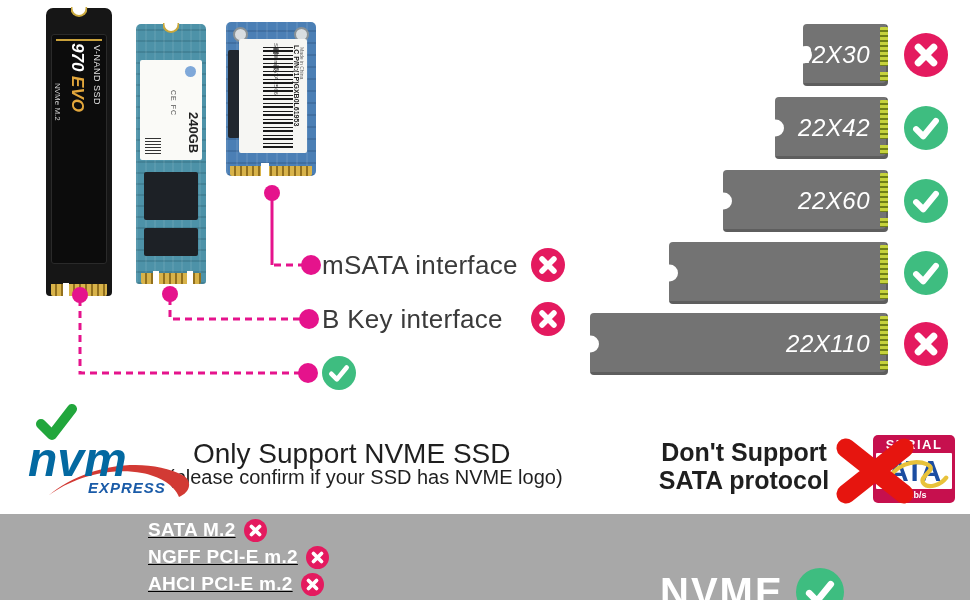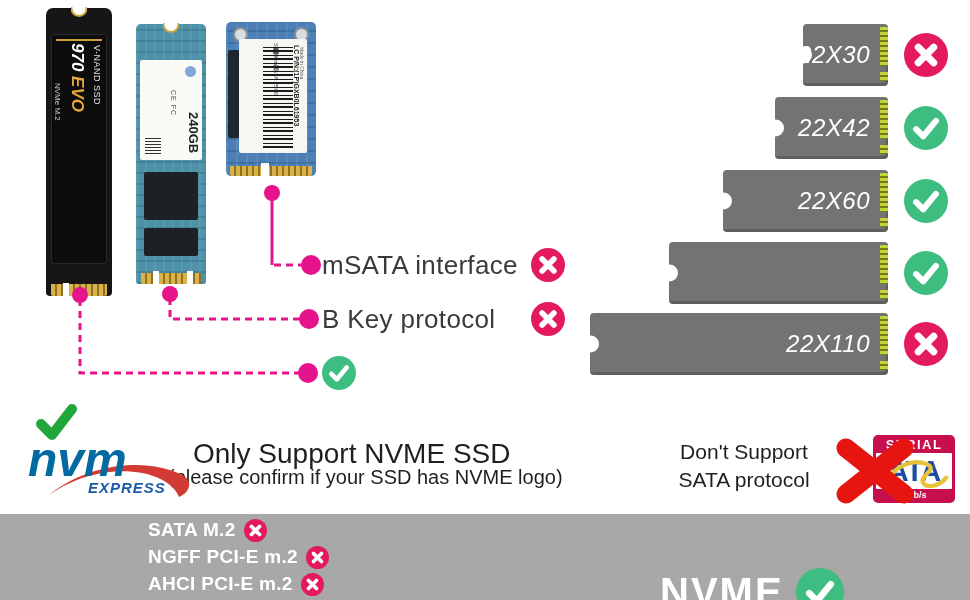--- a/index.html
+++ b/index.html
@@ -73,41 +73,41 @@
                background:repeating-linear-gradient(to bottom,#C6D23C 0 3px,#6F7F17 3px 5px);}
   .board .pins2{position:absolute;right:0;bottom:5px;width:8px;height:9px;
                 background:repeating-linear-gradient(to bottom,#C6D23C 0 3px,#6F7F17 3px 5px);}
   .board .blabel{position:absolute;right:18px;top:0;height:100%;display:flex;align-items:center;
                  color:#fff;font-size:24px;font-style:italic;letter-spacing:.5px;}
 
   
   .txt{position:absolute;color:#1F1F1F;}
   .only1{left:193px;top:438px;font-size:28px;}
   .only2{left:168px;top:466px;font-size:20px;}
-  .dont{left:654px;top:438px;width:180px;text-align:center;font-size:21px;line-height:28px;}
+  .dont{left:654px;top:438px;width:180px;text-align:center;font-size:25px;line-height:28px;font-weight:bold;}
 
   .nvm-check{position:absolute;left:34px;top:402px;width:44px;height:40px;}
   .nvm-word{position:absolute;left:28px;top:436px;font-size:48px;font-weight:bold;font-style:italic;
             letter-spacing:0;color:#0369a1;z-index:2;line-height:48px;}
   .nvm-express{position:absolute;left:88px;top:479px;font-size:15px;font-weight:bold;font-style:italic;
                color:#1A5BA8;z-index:3;letter-spacing:1px;}
   .nvm-swoosh{position:absolute;left:46px;top:448px;width:150px;height:56px;z-index:1;}
 
   .sata-logo{position:absolute;left:873px;top:435px;width:82px;height:68px;background:#C6104E;
              border-radius:5px;display:flex;flex-direction:column;padding:2px 3px;box-sizing:border-box;}
   .sata-serial{height:16px;color:#fff;font-weight:bold;font-size:13px;text-align:center;letter-spacing:1.5px;}
   .sata-mid{flex:1;background:#fff;position:relative;display:flex;align-items:center;justify-content:center;border-radius:1px;}
   .sata-ata{font-size:29px;font-weight:bold;color:#1C4DA1;letter-spacing:-1px;z-index:1;}
   .sata-swirl{position:absolute;left:0;top:0;width:100%;height:100%;z-index:2;}
   .sata-speed{height:12px;color:#fff;font-size:9px;font-weight:bold;text-align:center;line-height:12px;}
   .big-x{position:absolute;left:834px;top:438px;width:82px;height:66px;z-index:4;}
 
   
   .footer{position:absolute;left:0;top:514px;width:970px;height:86px;background:#A8A8A8;}
-  .flist{position:absolute;left:148px;top:4px;}
+  .flist{position:absolute;left:148px;top:4px;text-decoration:underline;}
   .frow{display:flex;align-items:center;height:24px;margin-bottom:3px;}
   .frow .ftext{color:#fff;font-weight:bold;font-size:19px;letter-spacing:.3px;}
   .frow .status{position:relative;width:23px;height:23px;flex:0 0 23px;margin-left:8px;}
   .fnvme{position:absolute;left:660px;top:535px;display:flex;align-items:center;gap:12px;height:50px;margin-top:32px;}
   .fnvme .ntext{color:#fff;font-weight:bold;font-size:40px;letter-spacing:2px;}
   .fnvme .status{position:relative;width:48px;height:48px;flex:0 0 48px;}
 
   .overlay{position:absolute;left:0;top:0;z-index:5;pointer-events:none;}
 </style>
 </head>
@@ -192,21 +192,21 @@
 
   <div class="iface" style="top:248px">
     <span class="ilabel">mSATA interface</span>
     <span class="status fail">
         <svg class="ic ic-fail">
           <use href="#sym-cross"></use>
         </svg>
       </span>
   </div>
   <div class="iface" style="top:302px">
-    <span class="ilabel">B Key protocol</span>
+    <span class="ilabel">B Key interface</span>
     <span class="status fail">
         <svg class="ic ic-fail">
           <use href="#sym-cross"></use>
         </svg>
       </span>
   </div>
   <div class="iface" style="top:356px">
     <span class="status pass">
         <svg class="ic ic-pass">
           <use href="#sym-check"></use>

